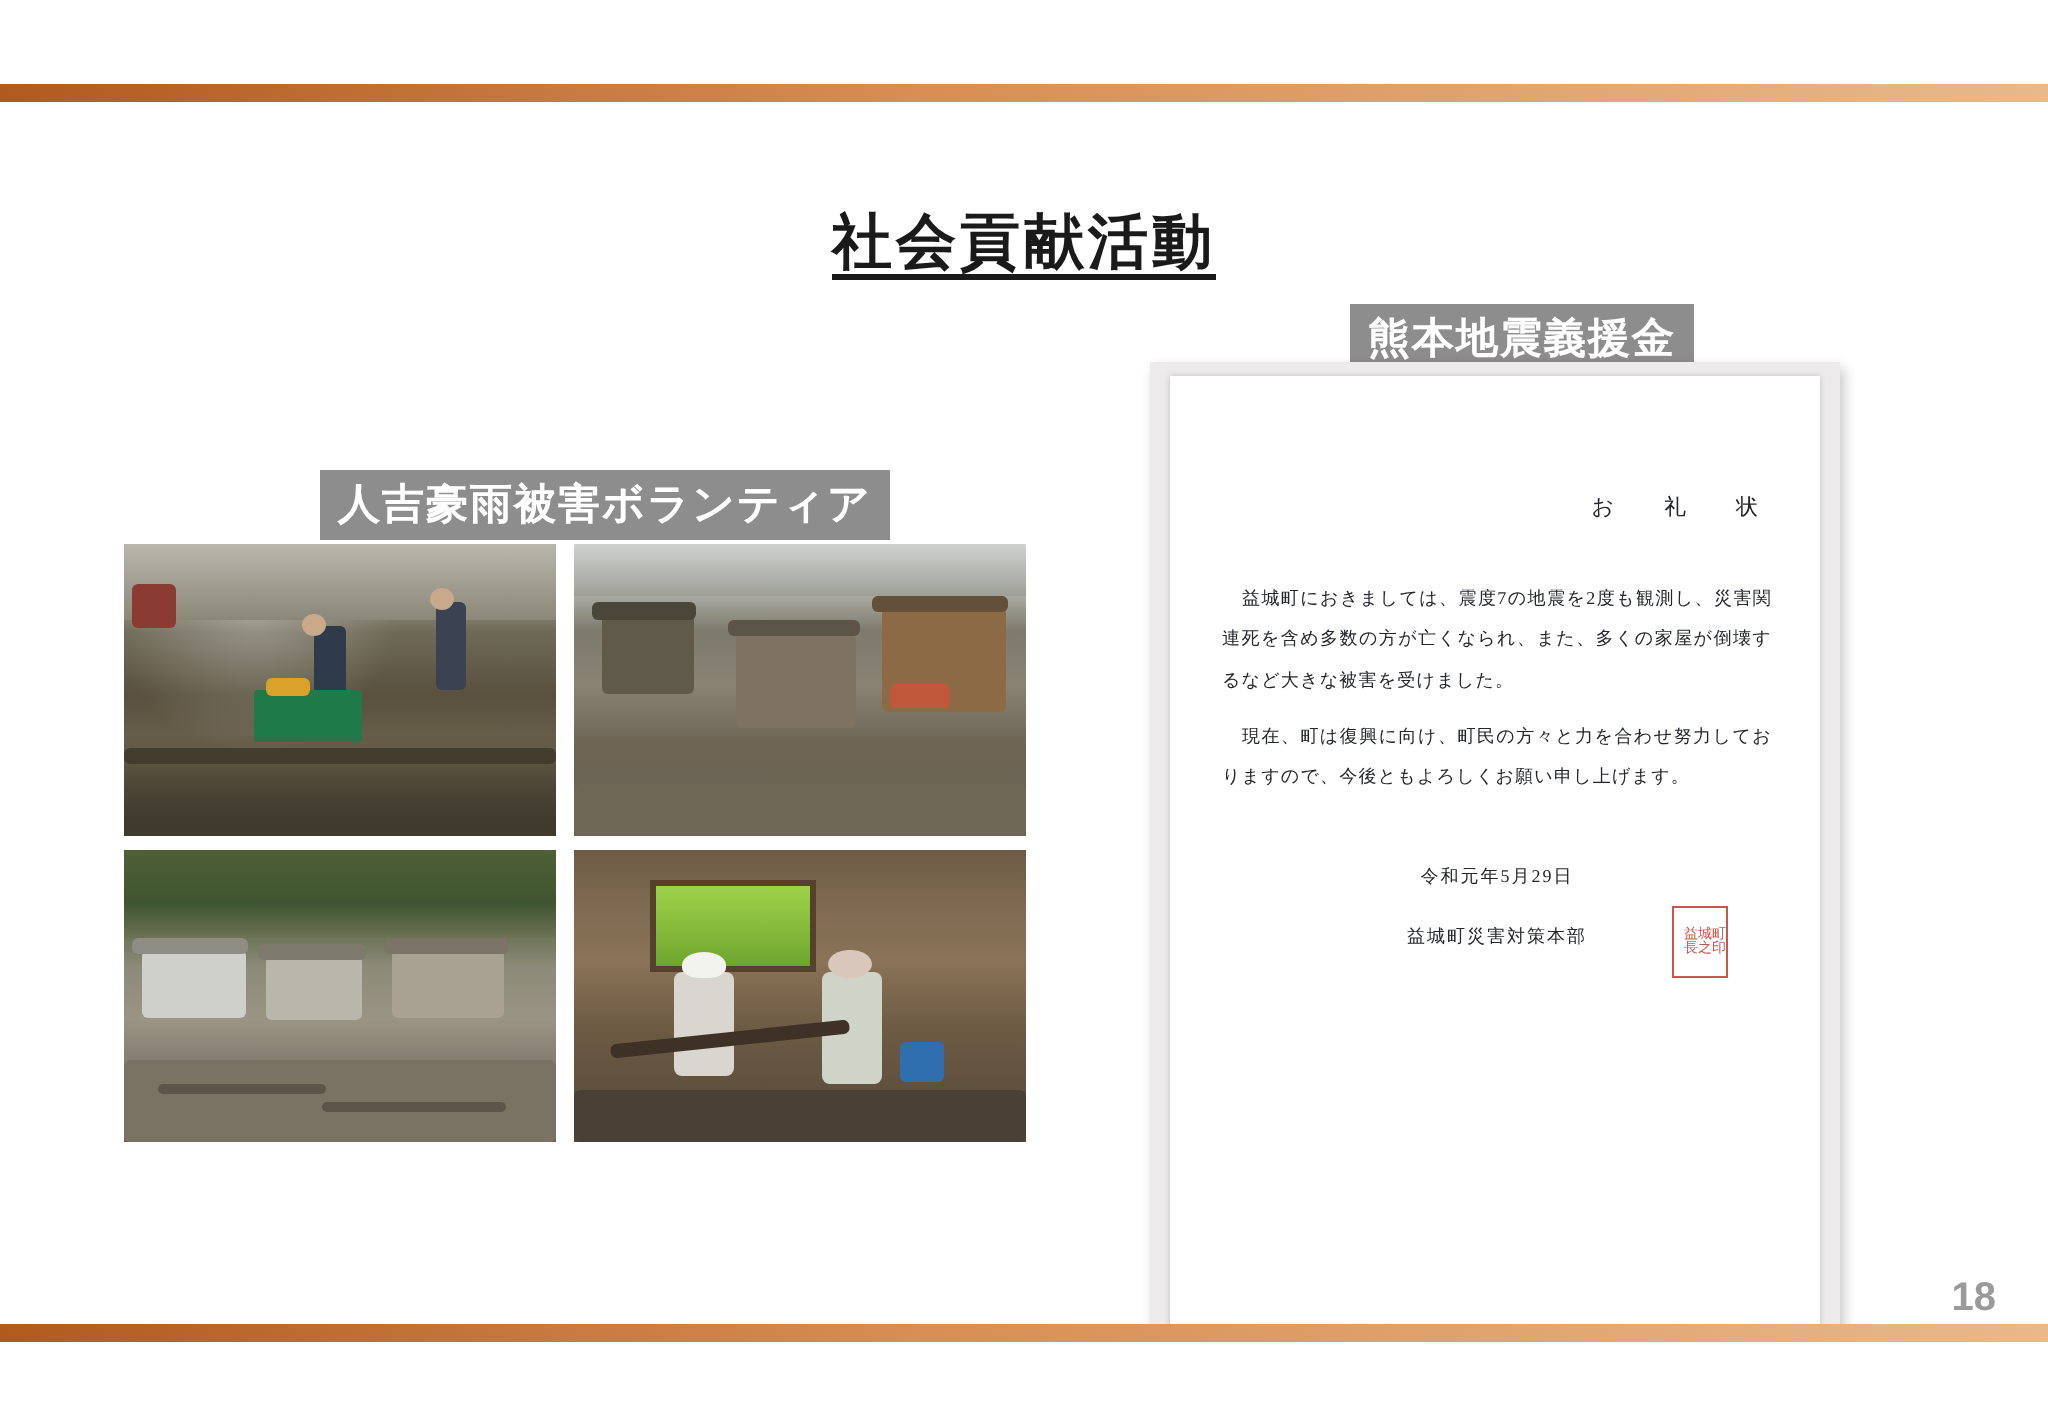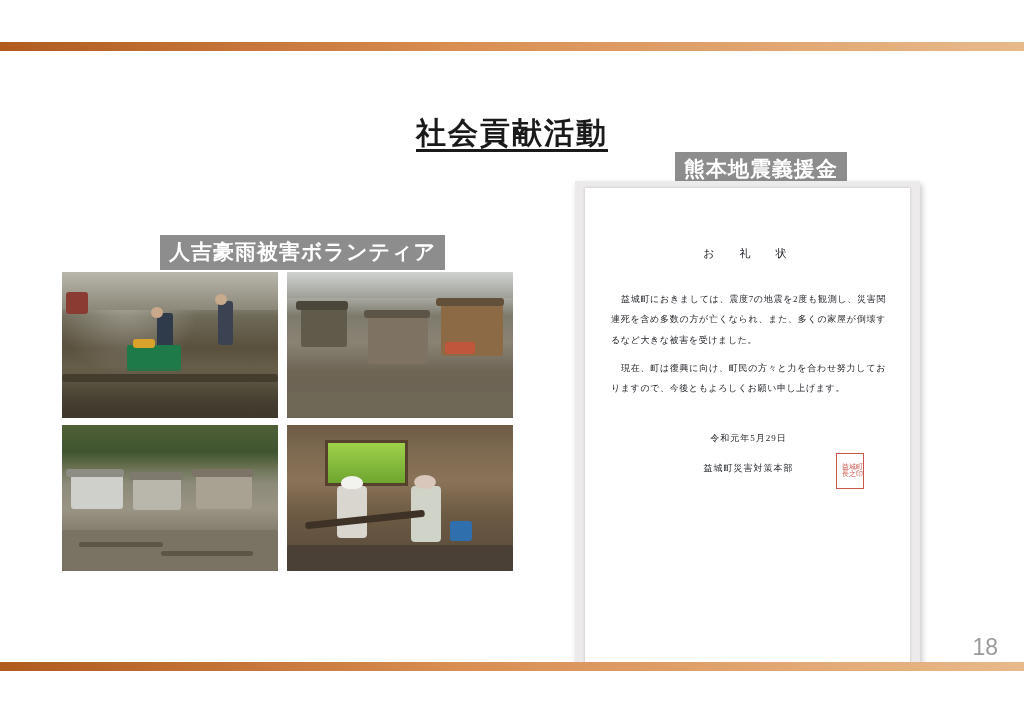--- a/index.html
+++ b/index.html
@@ -49,21 +49,21 @@
     bottom: 0;
     width: 100%;
     height: 38px;
     background: #ffffff;
   }
 
   
   .slide-title {
     position: absolute;
     left: 0;
-    top: 113px;
+    top: 101px;
     width: 1024px;
     text-align: center;
     font-size: 30px;
     font-weight: bold;
     color: #1a1a1a;
     letter-spacing: 2px;
     text-decoration: underline;
     text-underline-offset: 6px;
   }
 
@@ -185,21 +185,21 @@
   .letter-inner {
     position: absolute;
     left: 26px;
     top: 22px;
     right: 24px;
     bottom: 16px;
     color: #24262b;
     font-family: "Liberation Serif", serif;
   }
   .letter-title {
-    text-align: center;
+    text-align: right;
     font-size: 11px;
     letter-spacing: 7px;
     margin-top: 36px;
     margin-bottom: 28px;
   }
   .letter-addr {
     font-size: 9px;
     line-height: 1.9;
     margin-left: 24px;
     margin-bottom: 22px;
@@ -244,22 +244,22 @@
     text-align: right;
     font-family: "Liberation Serif", serif;
     opacity: 0.85;
   }
 
   
   .page-num {
     position: absolute;
     right: 26px;
     bottom: 48px;
-    font-size: 23px;
-    font-weight: normal;
+    font-size: 20px;
+    font-weight: bold;
     color: #9a9a9a;
   }
 </style>
 </head>
 <body>
 
 <div id="slide">
 
   <div class="band-top"></div>
   <div class="band-top-rule"></div>

